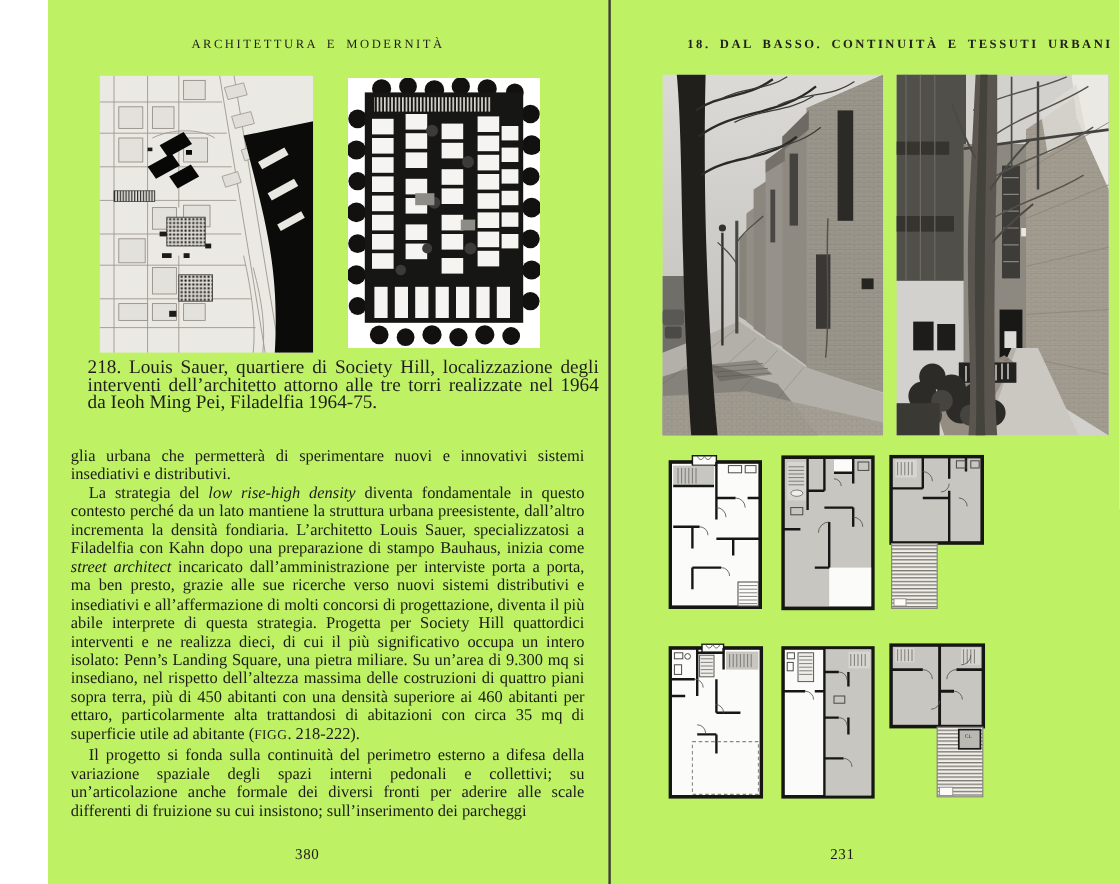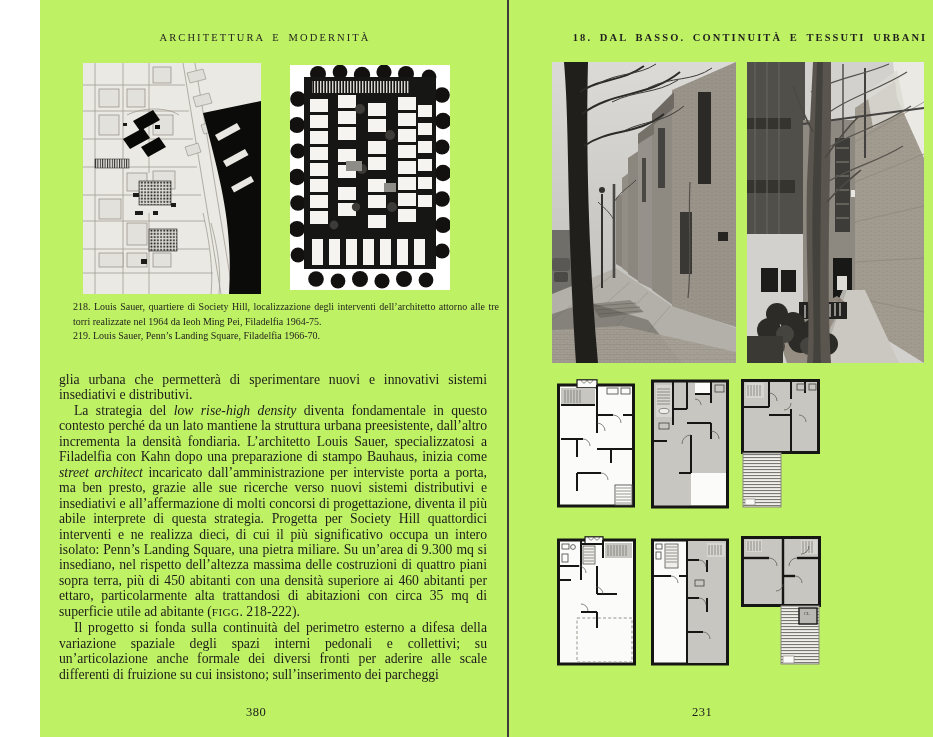--- a/index.html
+++ b/index.html
@@ -8,21 +8,21 @@
     font-family:"Liberation Serif","DejaVu Serif",serif;color:#1c1b19;overflow:hidden;margin-left:40px;
   }
   .abs{position:absolute;}
   .divider{left:467px;top:0;width:2px;height:737px;background:#3e3d3b;}
   .running-head{
     font-size:10.5px;letter-spacing:2.1px;word-spacing:3px;text-align:center;
     color:#211f1d;white-space:nowrap;
   }
   .folio{font-size:12.5px;text-align:center;letter-spacing:0.5px;}
   .caption{
-    font-size:10px;line-height:14.6px;text-align:justify;color:#201e1c;
+    font-size:16px;line-height:14.6px;text-align:justify;color:#201e1c;
   }
   .caption p{margin:0;}
   .body-text{
     font-size:13.7px;line-height:15.45px;text-align:justify;color:#1d1b19;
   }
   .body-text p{margin:0;}
   .body-text p.indent{text-indent:15px;}
   .it{font-style:italic;}
   .sc{font-size:11.2px;letter-spacing:0.4px;}
   .caption-narrow{
@@ -222,21 +222,20 @@
       </g>
       <g fill="#8e8c86">
         <rect x="56" y="96" width="16" height="10"></rect>
           <rect x="94" y="118" width="12" height="9"></rect>
       </g>
     </svg>
   </figure>
 
   <div class="abs caption" style="left:33px;top:300px;width:426px;">
     <p>218. Louis Sauer, quartiere di Society Hill, localizzazione degli interventi dell’architetto attorno alle tre torri realizzate nel 1964 da Ieoh Ming Pei, Filadelfia 1964-75.</p>
-    <p>219. Louis Sauer, Penn’s Landing Square, Filadelfia 1966-70.</p>
   </div>
 
   <div class="abs body-text" style="left:19px;top:372px;width:428px;">
     <p>glia urbana che permetterà di sperimentare nuovi e innovativi sistemi insediativi e distributivi.</p>
     <p class="indent"><span>La strategia del </span><span class="it">low rise-high density</span><span> diventa fondamentale in questo contesto perché da un lato mantiene la struttura urbana preesistente, dall’altro incrementa la densità fondiaria. L’architetto Louis Sauer, specializzatosi a Filadelfia con Kahn dopo una preparazione di stampo Bauhaus, inizia come </span><span class="it">street architect</span><span> incaricato dall’amministrazione per interviste porta a porta, ma ben presto, grazie alle sue ricerche verso nuovi sistemi distributivi e insediativi e all’affermazione di molti concorsi di progettazione, diventa il più abile interprete di questa strategia. Progetta per Society Hill quattordici interventi e ne realizza dieci, di cui il più significativo occupa un intero isolato: Penn’s Landing Square, una pietra miliare. Su un’area di 9.300 mq si insediano, nel rispetto dell’altezza massima delle costruzioni di quattro piani sopra terra, più di 450 abitanti con una densità superiore ai 460 abitanti per ettaro, particolarmente alta trattandosi di abitazioni con circa 35 mq di superficie utile ad abitante (</span><span class="sc">FIGG</span><span>. 218-222).</span></p>
     <p class="indent">Il progetto si fonda sulla continuità del perimetro esterno a difesa della variazione spaziale degli spazi interni pedonali e collettivi; su un’articolazione anche formale dei diversi fronti per aderire alle scale differenti di fruizione su cui insistono; sull’inserimento dei parcheggi</p>
   </div>
 
   <div class="abs folio" style="left:198px;top:705px;width:36px;">380</div>
 

